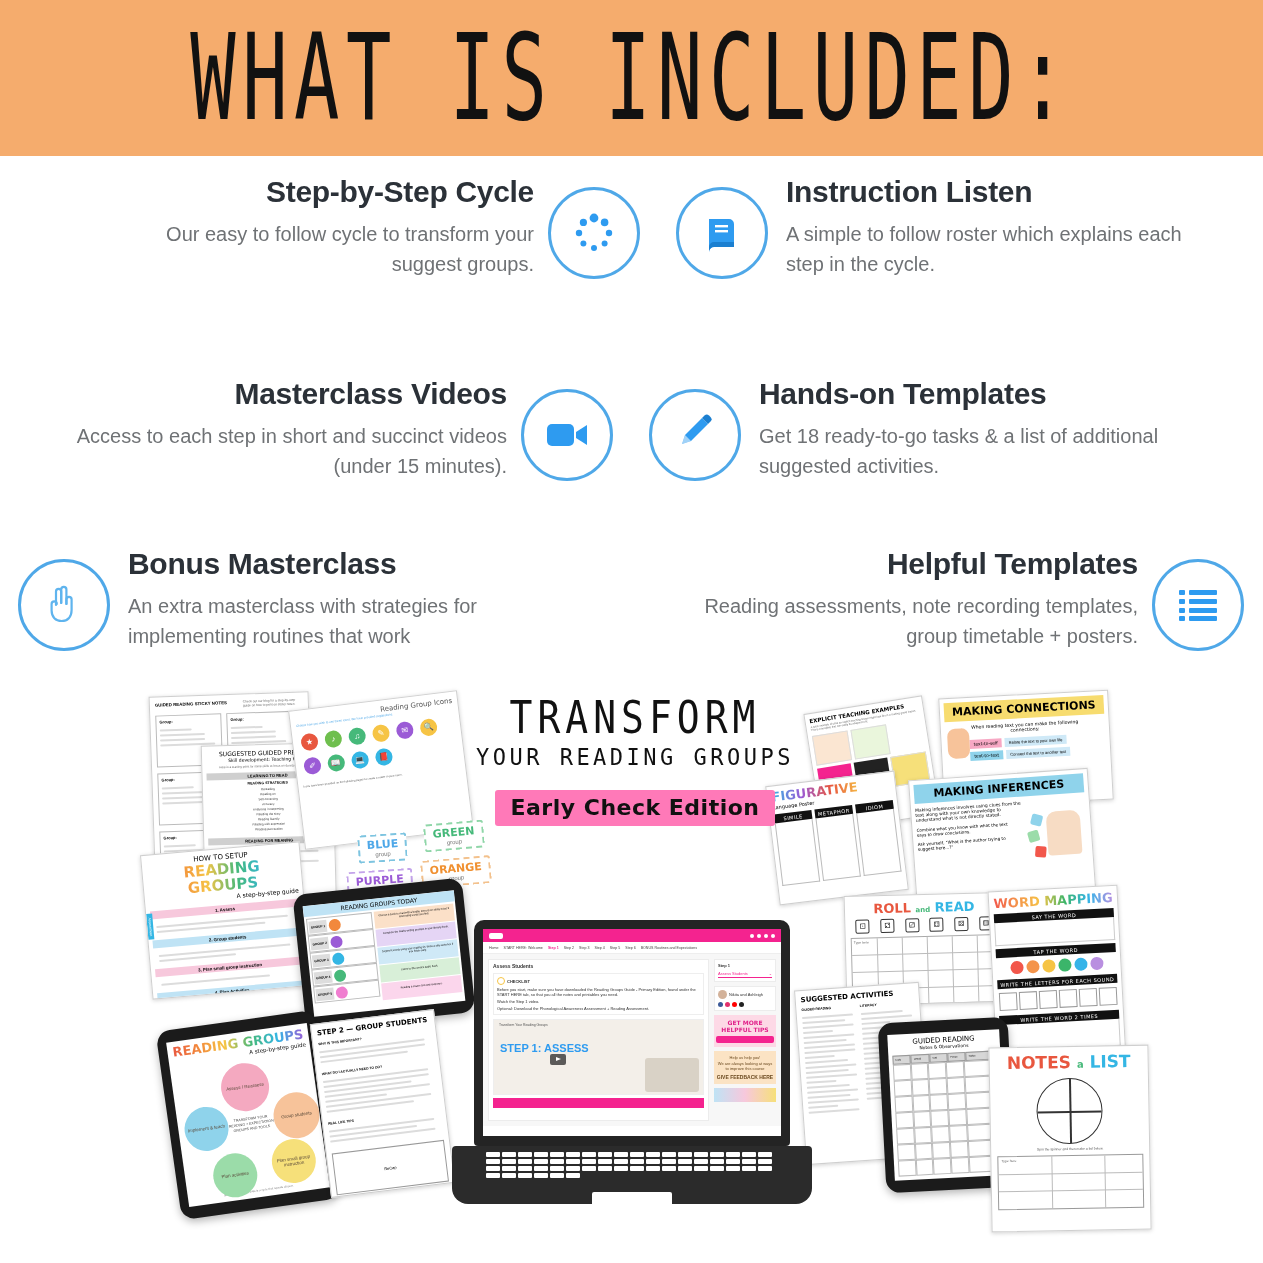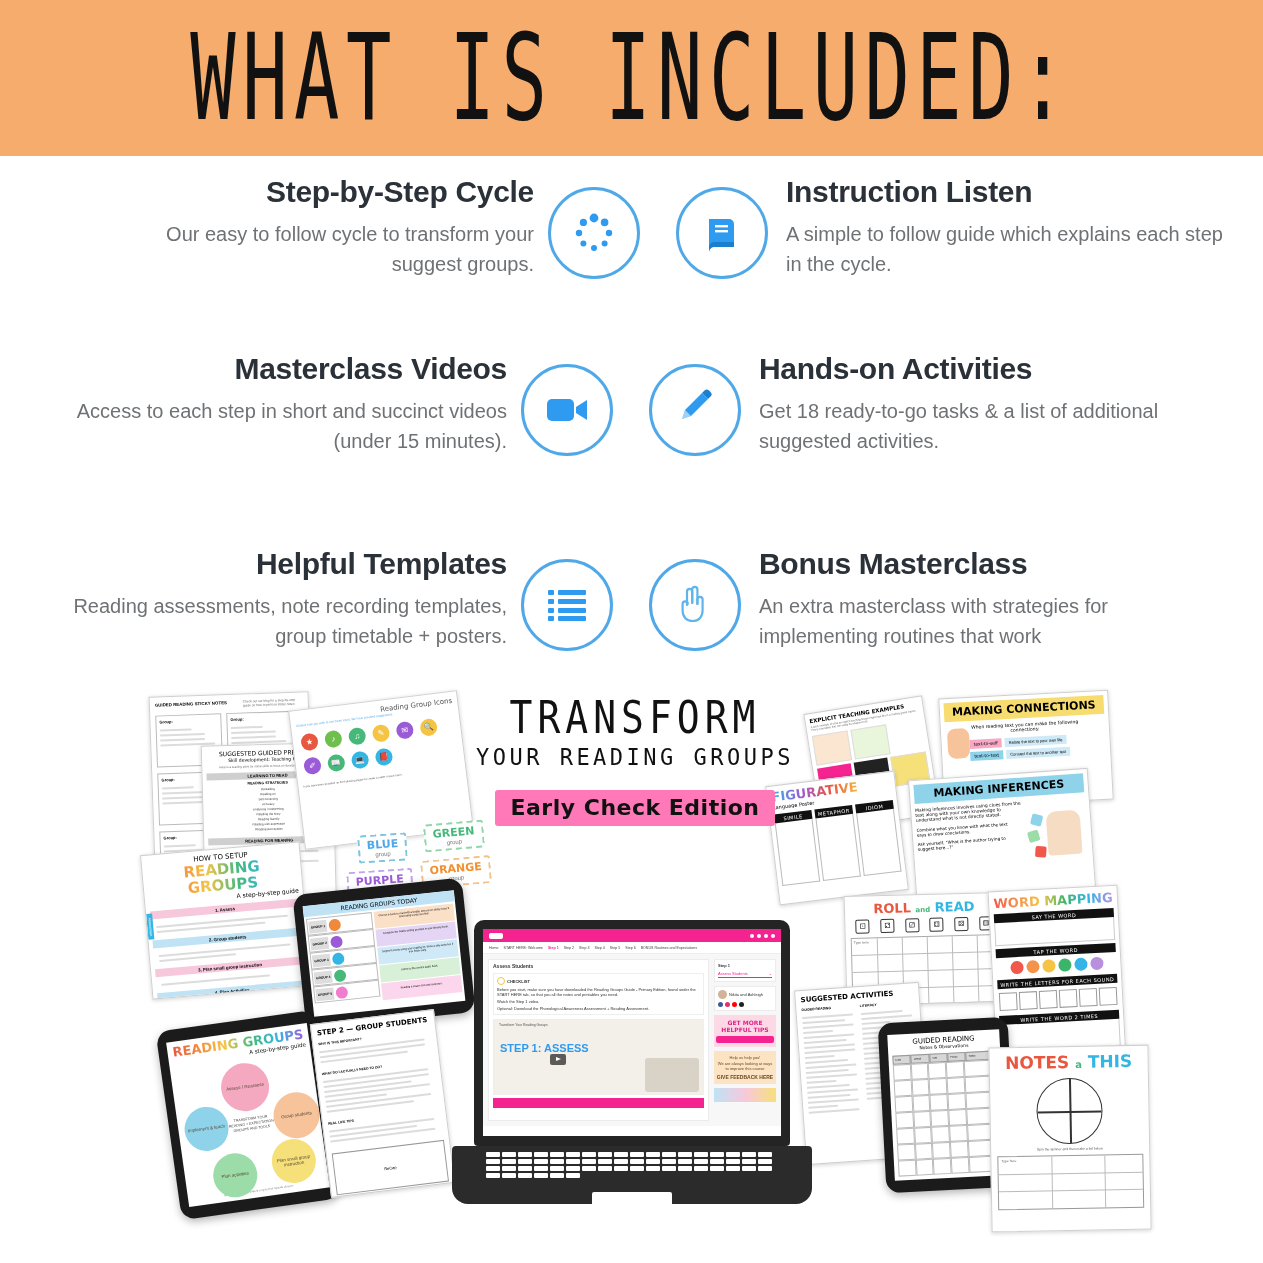--- a/index.html
+++ b/index.html
@@ -23,21 +23,21 @@
     transform-origin:center center;
     white-space:nowrap;
   }
 
   
   .features{
     position:absolute;left:0;top:165px;width:1263px;height:520px;
   }
   .frow{position:absolute;left:0;width:1263px;height:150px;display:flex;}
   .frow.r1{top:8px;margin-left:27px;}
-  .frow.r2{top:185px;}
+  .frow.r2{top:210px;}
   .frow.r3{top:380px;}
 
   .cell{width:631px;display:flex;align-items:flex-start;}
   .cell.left{justify-content:flex-end;padding-right:18px;box-sizing:border-box;}
   .cell.right{justify-content:flex-start;padding-left:18px;box-sizing:border-box;}
 
   .ftext{max-width:438px;}
   .cell.left .ftext{text-align:right;}
   .cell.right .ftext{text-align:left;}
 
@@ -168,21 +168,21 @@
         <div class="icon-wrap">
           <svg width="44" height="44" viewBox="0 0 44 44">
             <path d="M9 8h20a5 5 0 0 1 5 5v23H14a5 5 0 0 0-5 5V8z" fill="#2E9BF0"></path>
             <path d="M9 36a5 5 0 0 1 5-5h20v5H14a5 5 0 0 0-5 5v-5z" fill="#1B7FD0"></path>
             <rect x="15" y="14" width="13" height="2.4" fill="#fff"></rect>
             <rect x="15" y="19" width="13" height="2.4" fill="#fff"></rect>
           </svg>
         </div>
         <div class="ftext">
           <div class="ftitle">Instruction Listen</div>
-          <div class="fdesc">A simple to follow guide which explains each step in the cycle.</div>
+          <div class="fdesc">A simple to follow roster which explains each step in the cycle.</div>
         </div>
       </div>
     </div>
 
     <div class="frow r2">
       <div class="cell left">
         <div class="ftext">
           <div class="ftitle">Masterclass Videos</div>
           <div class="fdesc">Access to each step in short and succinct videos (under 15 minutes).</div>
         </div>
@@ -195,60 +195,60 @@
       </div>
       <div class="cell right">
         <div class="icon-wrap">
           <svg width="42" height="42" viewBox="0 0 42 42">
             <path d="M8 30l3-9 17-17 6 6-17 17-9 3z" fill="#2E9BF0"></path>
             <path d="M28 4l6 6 2.5-2.5a3.2 3.2 0 0 0 0-4.5l-1.5-1.5a3.2 3.2 0 0 0-4.5 0L28 4z" fill="#1B7FD0"></path>
             <path d="M8 30l3-9 2 2 4 4-9 3z" fill="#fff" opacity=".55"></path>
           </svg>
         </div>
         <div class="ftext">
-          <div class="ftitle">Hands-on Activities</div>
+          <div class="ftitle">Hands-on Templates</div>
           <div class="fdesc">Get 18 ready-to-go tasks &amp; a list of additional suggested activities.</div>
         </div>
       </div>
     </div>
 
     <div class="frow r3">
+      <div class="cell right">
+        <div class="icon-wrap">
+          <svg width="40" height="44" viewBox="0 0 40 44">
+            <g fill="none" stroke="#5FB4EE" stroke-width="2.2" stroke-linejoin="round" stroke-linecap="round">
+              <path d="M12 22V8.5a2.6 2.6 0 0 1 5.2 0V20"></path>
+              <path d="M17.2 20V6.5a2.6 2.6 0 0 1 5.2 0V21"></path>
+              <path d="M22.4 21v-4.5a2.6 2.6 0 0 1 5.2 0V27c0 7-4 11-10 11s-10-4-10-10.5V21a2.6 2.6 0 0 1 5.2 0"></path>
+            </g>
+          </svg>
+        </div>
+        <div class="ftext">
+          <div class="ftitle">Bonus Masterclass</div>
+          <div class="fdesc">An extra masterclass with strategies for implementing routines that work</div>
+        </div>
+      </div>
       <div class="cell left">
         <div class="ftext">
           <div class="ftitle">Helpful Templates</div>
           <div class="fdesc">Reading assessments, note recording templates, group timetable + posters.</div>
         </div>
         <div class="icon-wrap">
           <svg width="40" height="34" viewBox="0 0 40 34">
             <g fill="#2E9BF0">
               <rect x="1" y="2" width="6" height="5" rx="1"></rect>
                 <rect x="11" y="2" width="28" height="5" rx="1"></rect>
               <rect x="1" y="11" width="6" height="5" rx="1"></rect>
                 <rect x="11" y="11" width="28" height="5" rx="1"></rect>
               <rect x="1" y="20" width="6" height="5" rx="1"></rect>
                 <rect x="11" y="20" width="28" height="5" rx="1"></rect>
               <rect x="1" y="28" width="6" height="5" rx="1"></rect>
                 <rect x="11" y="28" width="28" height="5" rx="1"></rect>
             </g>
           </svg>
-        </div>
-      </div>
-      <div class="cell right">
-        <div class="icon-wrap">
-          <svg width="40" height="44" viewBox="0 0 40 44">
-            <g fill="none" stroke="#5FB4EE" stroke-width="2.2" stroke-linejoin="round" stroke-linecap="round">
-              <path d="M12 22V8.5a2.6 2.6 0 0 1 5.2 0V20"></path>
-              <path d="M17.2 20V6.5a2.6 2.6 0 0 1 5.2 0V21"></path>
-              <path d="M22.4 21v-4.5a2.6 2.6 0 0 1 5.2 0V27c0 7-4 11-10 11s-10-4-10-10.5V21a2.6 2.6 0 0 1 5.2 0"></path>
-            </g>
-          </svg>
-        </div>
-        <div class="ftext">
-          <div class="ftitle">Bonus Masterclass</div>
-          <div class="fdesc">An extra masterclass with strategies for implementing routines that work</div>
         </div>
       </div>
     </div>
   </div>
 
   <div class="collage">
 
     <div class="sheet" style="left:152px;top:8px;width:160px;height:200px;transform:rotate(-2deg);padding:5px;">
       <div style="font-size:4.4px;font-weight:bold;">GUIDED READING STICKY NOTES</div>
       <div style="font-size:3.2px;color:#666;position:absolute;right:5px;top:5px;width:60px;">Check out our blog for a step-by-step guide on how to print on sticky notes.</div>
@@ -838,21 +838,21 @@
               <div style="flex:2;height:14px;border:1px solid #bbb;"></div>
             </div>
         </div>
       </div>
     </div>
 
     <div class="sheet" style="left:990px;top:360px;width:160px;height:185px;transform:rotate(-1deg);padding:6px;">
       <div style="text-align:center;font-family:'DejaVu Sans',sans-serif;font-weight:bold;font-size:17px;line-height:19px;">
         <span style="color:#E8573F;">NOTES</span>
         <span style="font-size:10px;color:#46B97A;">a</span>
-        <span style="color:#34B6E4;">THIS</span>
+        <span style="color:#34B6E4;">LIST</span>
       </div>
       <div style="display:flex;justify-content:center;margin-top:4px;">
         <div style="width:64px;height:64px;border:1.5px solid #333;border-radius:50%;position:relative;">
           <div style="position:absolute;left:50%;top:0;width:1.5px;height:100%;background:#333;"></div>
           <div style="position:absolute;top:50%;left:0;height:1.5px;width:100%;background:#333;"></div>
         </div>
       </div>
       <div style="font-size:3.4px;text-align:center;color:#555;margin-top:3px;">Spin the spinner and then make a list below.</div>
       <div style="border:1px solid #999;margin-top:4px;height:52px;position:relative;">
         <div style="position:absolute;left:3px;top:2px;font-size:3.4px;color:#666;">Type here</div>

